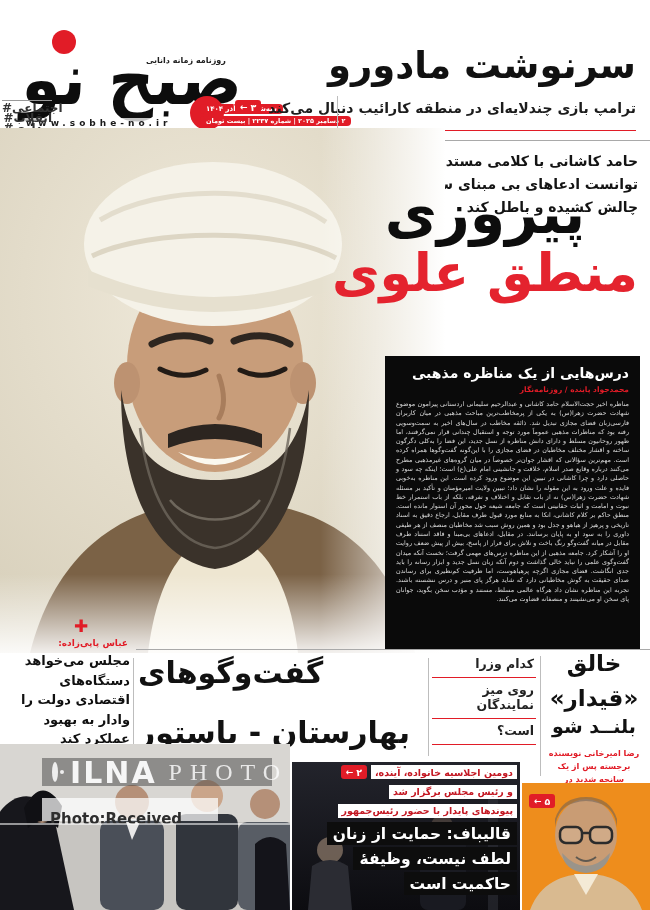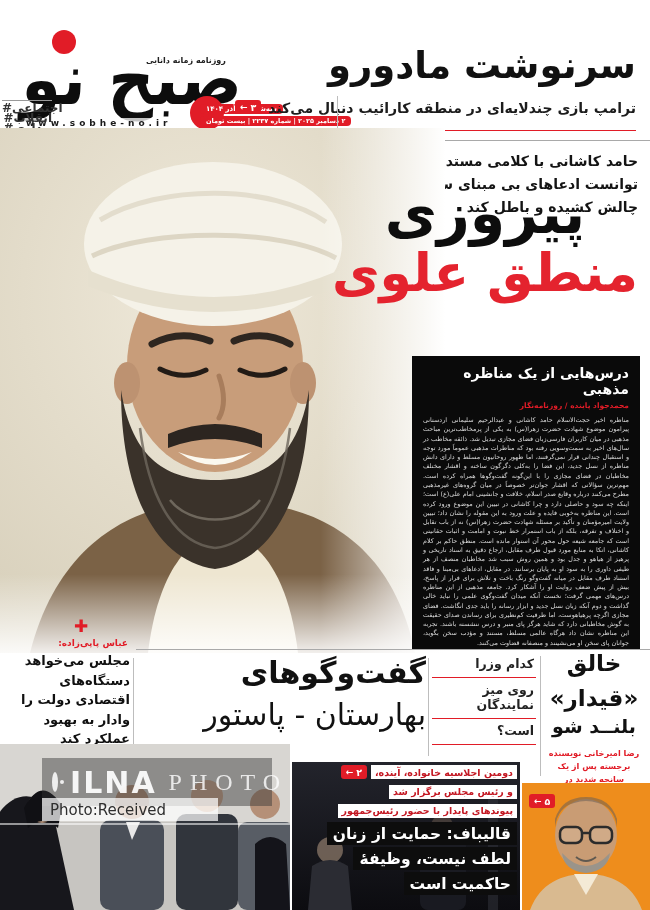--- a/index.html
+++ b/index.html
@@ -47,59 +47,59 @@
   .deck-row .badge { margin-top:4px; }
 
   .main-photo { left:0; top:128px; width:445px; height:525px; }
   .main-photo svg { display:block; }
 
   .lead-headline { right:12px; top:184px; text-align:right; }
   .lead-headline .l1 { font-size:57px; font-weight:900; letter-spacing:-2px; line-height:1.05; color:#0d0d0d;text-align:center; }
   .lead-headline .l2 { font-size:52px; font-weight:900; letter-spacing:-2px; line-height:1.15; color:#e4232e; }
 
   
-  .black-box { right:10px; top:356px; width:228px; height:294px; background:#0a0a0a;
+  .black-box { right:10px; top:356px; width:255px; height:294px; background:#0a0a0a;
                padding:9px 11px; direction:rtl; }
   .black-box .bb-title  { color:#fff; font-size:14px; font-weight:800; text-align:right; margin-bottom:4px; }
   .black-box .bb-byline { color:#e11c27; font-size:7.5px; font-weight:700; text-align:right; margin-bottom:6px; }
   .black-box .bb-body   { color:#dcdcdc; font-size:6.4px; line-height:1.45; text-align:justify; }
 
   
   .majles-col { left:6px; top:616px; width:124px; direction:rtl; text-align:right; }
   .majles-plus   { color:#e11c27; font-size:17px; font-weight:900; text-align:center; width:100%; padding-left:26px; }
   .majles-kicker { color:#e11c27; font-size:9px; font-weight:800; margin:2px 2px 3px 0; }
   .majles-head   { font-size:13px; font-weight:800; line-height:1.5; color:#101010; }
   .majles-badge-row { margin-top:7px; display:flex; justify-content:center; padding-left:20px; }
 
-  .talks-col { left:138px; top:650px; width:288px; text-align:right; direction:rtl; }
+  .talks-col { left:138px; top:650px; width:288px; text-align:left; direction:rtl; }
   .talks-col .t1 { font-size:30px; font-weight:900; letter-spacing:1px; line-height:1.5; }
-  .talks-col .t2 { font-size:30px; font-weight:400; line-height:1.35; }
+  .talks-col .t2 { font-size:30px; font-weight:700; line-height:1.35;margin-top:18px; }
 
   .impeach-col { left:432px; top:652px; width:104px; direction:rtl; }
   .impeach-col .imp-line { font-size:12.5px; font-weight:600; color:#222; text-align:right;
                            border-bottom:1px solid #e11c27; padding:4px 2px 6px 0; }
 
   .qeydar-col { left:544px; top:646px; width:100px; direction:rtl; text-align:center; }
   .qeydar-col .q1 { font-size:23px; font-weight:900; line-height:1.5; }
   .qeydar-col .q2 { font-size:19px; font-weight:900; line-height:1.2; }
   .qeydar-col .q-text { margin-top:9px; font-size:8.2px; font-weight:700; color:#e11c27; line-height:1.6; }
 
   
   .ilna-photo { left:0; top:744px; width:290px; height:166px; overflow:hidden; }
-  .wm-band  { position:absolute; left:42px; right:18px; top:14px; height:48px;
+  .wm-band  { position:absolute; left:42px; right:18px; top:14px; height:28px;
               background:rgba(50,50,50,.45); display:flex; align-items:center; gap:12px;
               direction:ltr; padding-left:10px; }
   .wm-cam   { width:20px; height:20px; border:3px solid rgba(255,255,255,.85); border-radius:50%; position:relative; }
   .wm-cam::after { content:""; position:absolute; left:5px; top:5px; width:4px; height:4px;
                    border-radius:50%; background:rgba(255,255,255,.85); }
   .wm-ilna  { color:rgba(255,255,255,.92); font-size:30px; font-weight:900; letter-spacing:2px; }
   .wm-photo { color:rgba(255,255,255,.8); font-size:24px; font-weight:300; letter-spacing:8px;font-family:Liberation Serif, serif; }
   .wm-credit{ position:absolute; left:42px; top:54px; width:176px; height:23px;
-              background:rgba(255,255,255,.72); color:#2e2e2e; font-size:15px; font-weight:400;
-              direction:ltr; padding:3px 0 0 8px; }
+              background:rgba(255,255,255,.72); color:#2e2e2e; font-size:15px; font-weight:700;
+              direction:ltr; padding:12px 0 0 8px; }
   .wm-underline { position:absolute; left:0; top:79px; width:290px; height:2px; background:rgba(255,255,255,.55); }
 
   .summit-photo { left:292px; top:762px; width:228px; height:148px; overflow:hidden; }
   .summit-kickers { position:absolute; right:3px; top:3px; direction:rtl; text-align:right; }
   .summit-kicker-row { display:flex; direction:rtl; gap:4px; align-items:center; margin-bottom:1px; }
   .strip-red { background:#fff; color:#c31722; font-size:9.5px; font-weight:800; padding:1.5px 4px; display:inline-block; }
   .summit-heads { position:absolute; right:3px; top:60px; direction:rtl; text-align:right; }
   .strip-black { background:#0d0d0d; color:#fff; font-size:15.5px; font-weight:800;
                  padding:2.5px 6px; display:inline-block; margin-bottom:2px; }
 

